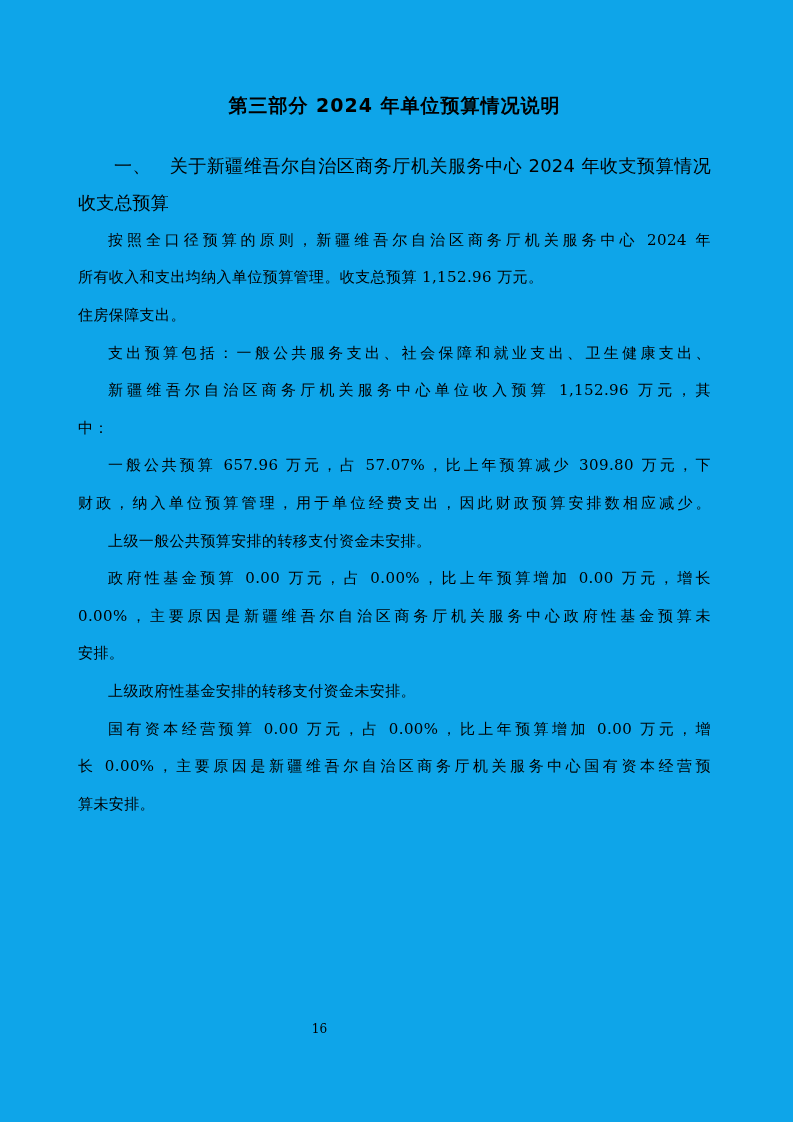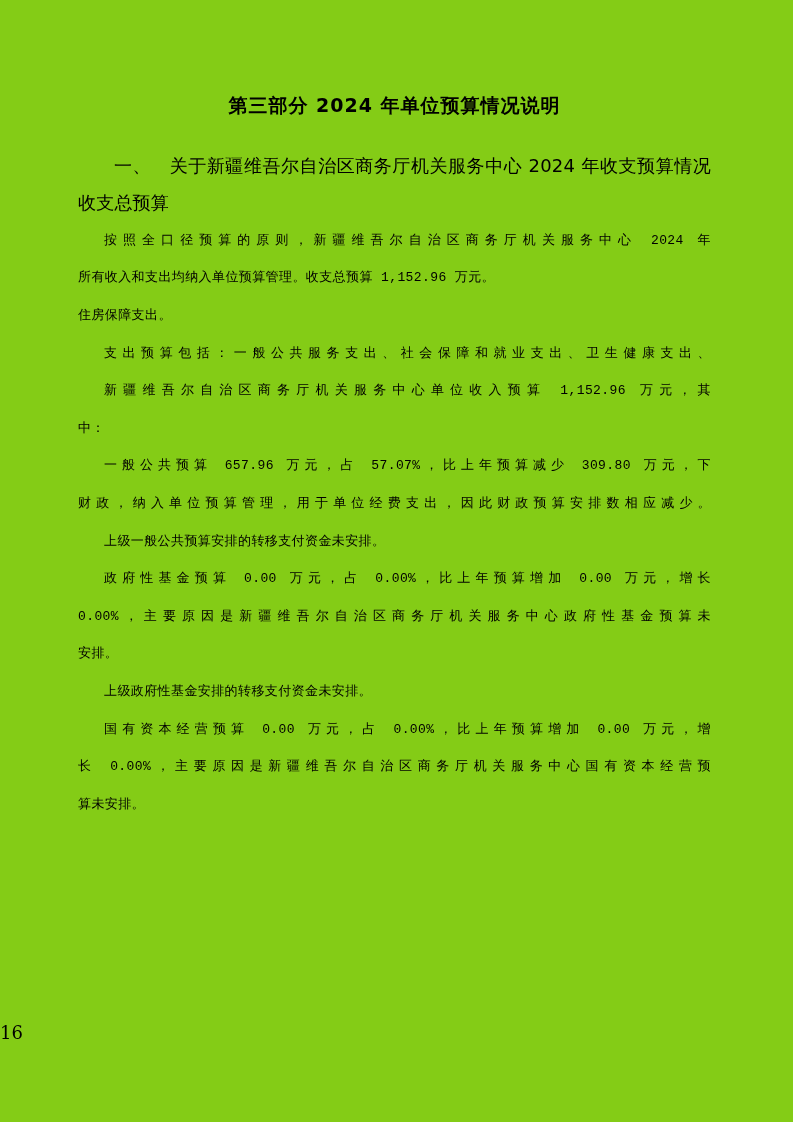--- a/index.html
+++ b/index.html
@@ -4,54 +4,54 @@
 <style>
   html, body { margin: 0; padding: 0; }
   body {
     width: 793px; height: 1122px;
     background: #ffffff;
     color: #000;
     font-family: "DejaVu Serif", "Liberation Serif", serif;
     position: relative;
     overflow: hidden;
   }
-  .page { position: absolute; inset: 0; background: #84cc16; }
+  .page { position: absolute; inset: 0; background: #0ea5e9; }
   .content { position: absolute; left: 78px; top: 87px; width: 633px; }
 
   .doc-title {
     font-family: "DejaVu Sans", "Liberation Sans", sans-serif;
     font-weight: 700;
     font-size: 19px;
     letter-spacing: 1px;
     text-align: center;
     line-height: 37.6px;
     margin: 0 0 22px 0;
   }
 
   .ln {
-    font-size: 13px;
+    font-size: 15px;
     line-height: 37.6px;
     letter-spacing: 0.4px;
     text-align: justify;
     text-justify: inter-character;
-    font-family: Liberation Mono, monospace;
   }
   .fill { text-align-last: justify; -moz-text-align-last: justify; }
   .ind  { text-indent: 2em; }
   .hd   {
     font-family: "DejaVu Sans", "Liberation Sans", sans-serif;
     font-weight: 400;
     font-size: 18px;
     letter-spacing: 0.2px;
   }
 
   .footer {
     position: absolute;
     left: 0; top: 1022px; width: 639px;
-    font-size: 18px;
+    text-align: center;
+    font-size: 12px;
     font-family: "DejaVu Serif", "Liberation Serif", serif;
   }
 </style>
 </head>
 <body>
 
 <div class="page">
   <div class="content">
 
     <h1 class="doc-title">第三部分 2024 年单位预算情况说明</h1>

